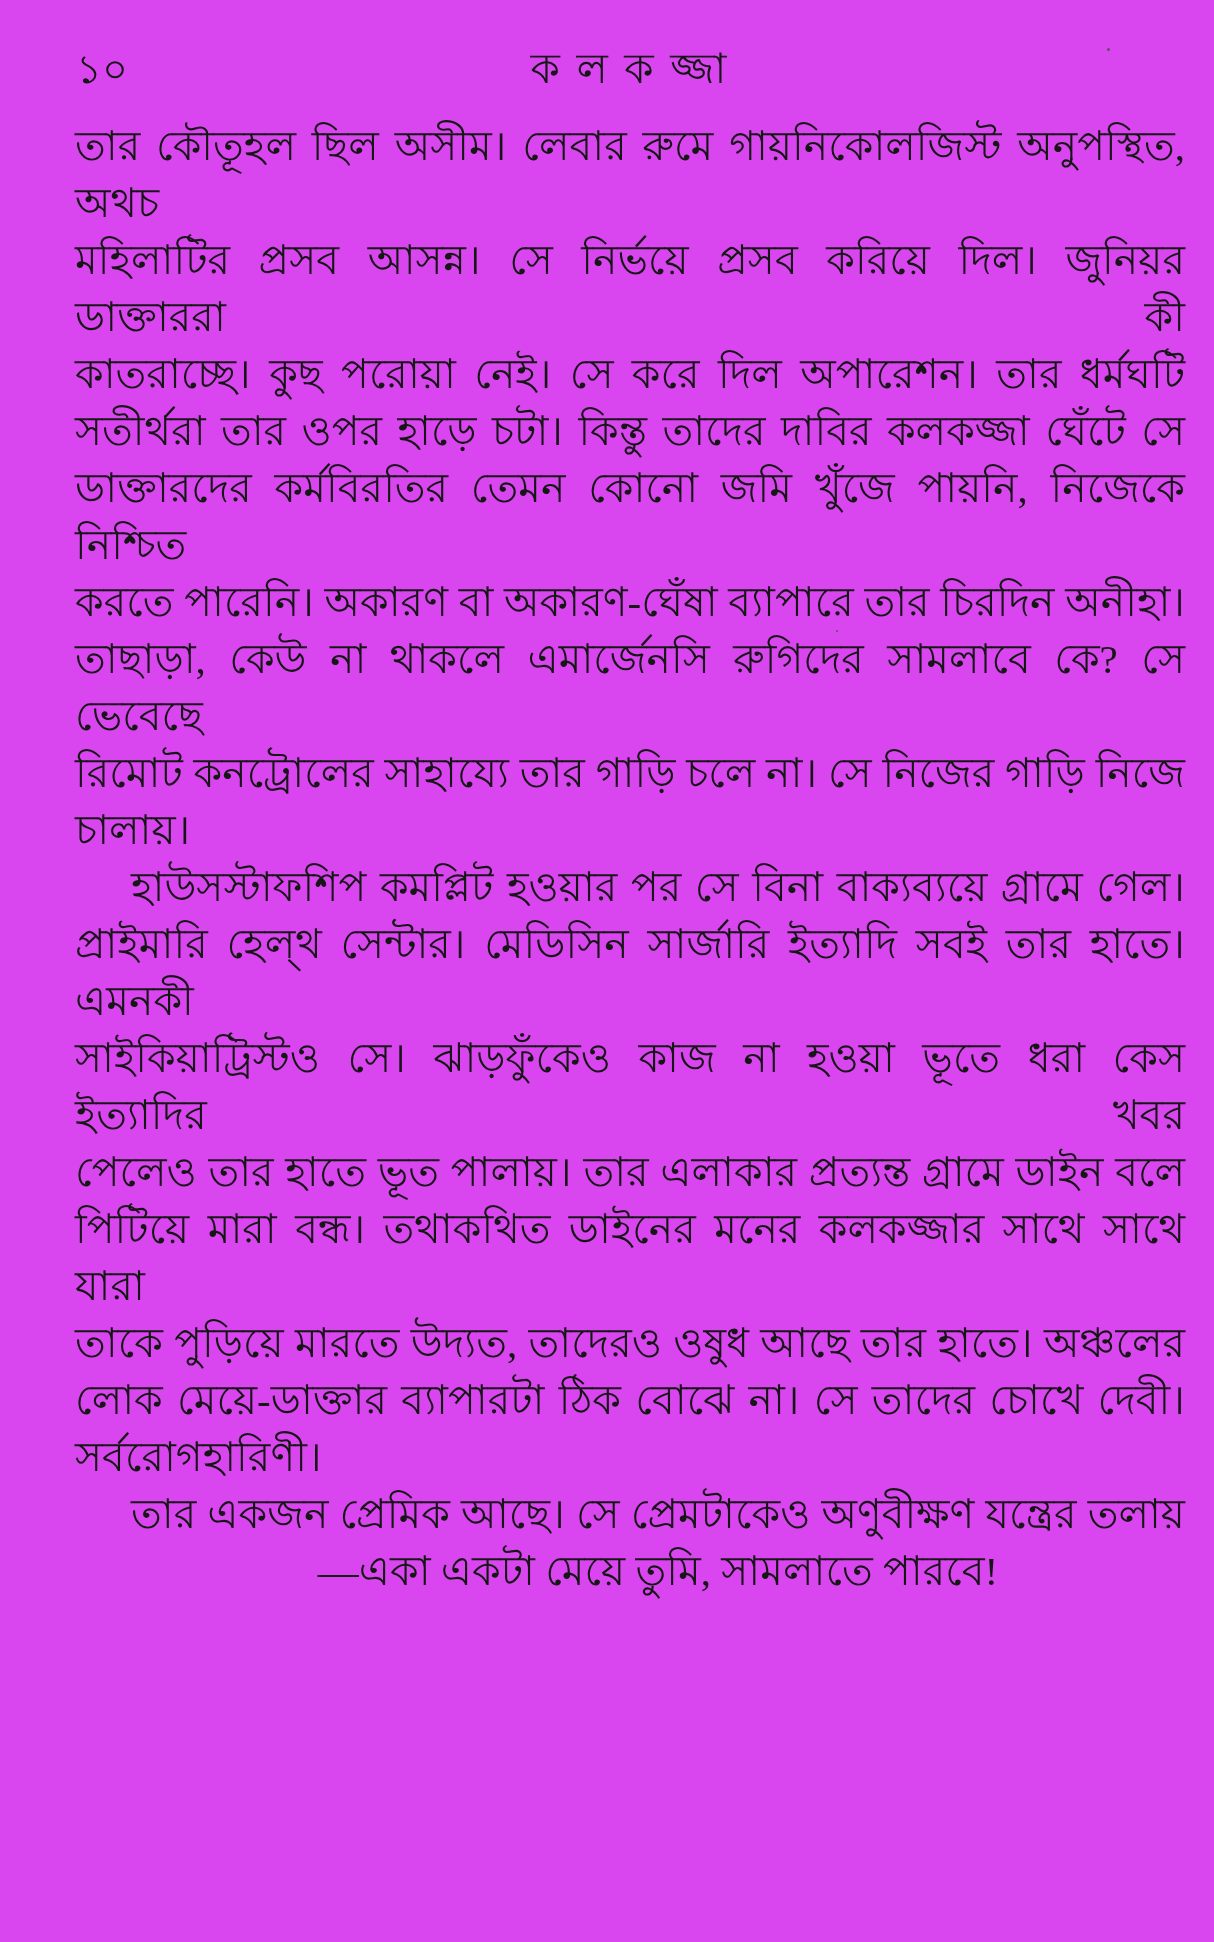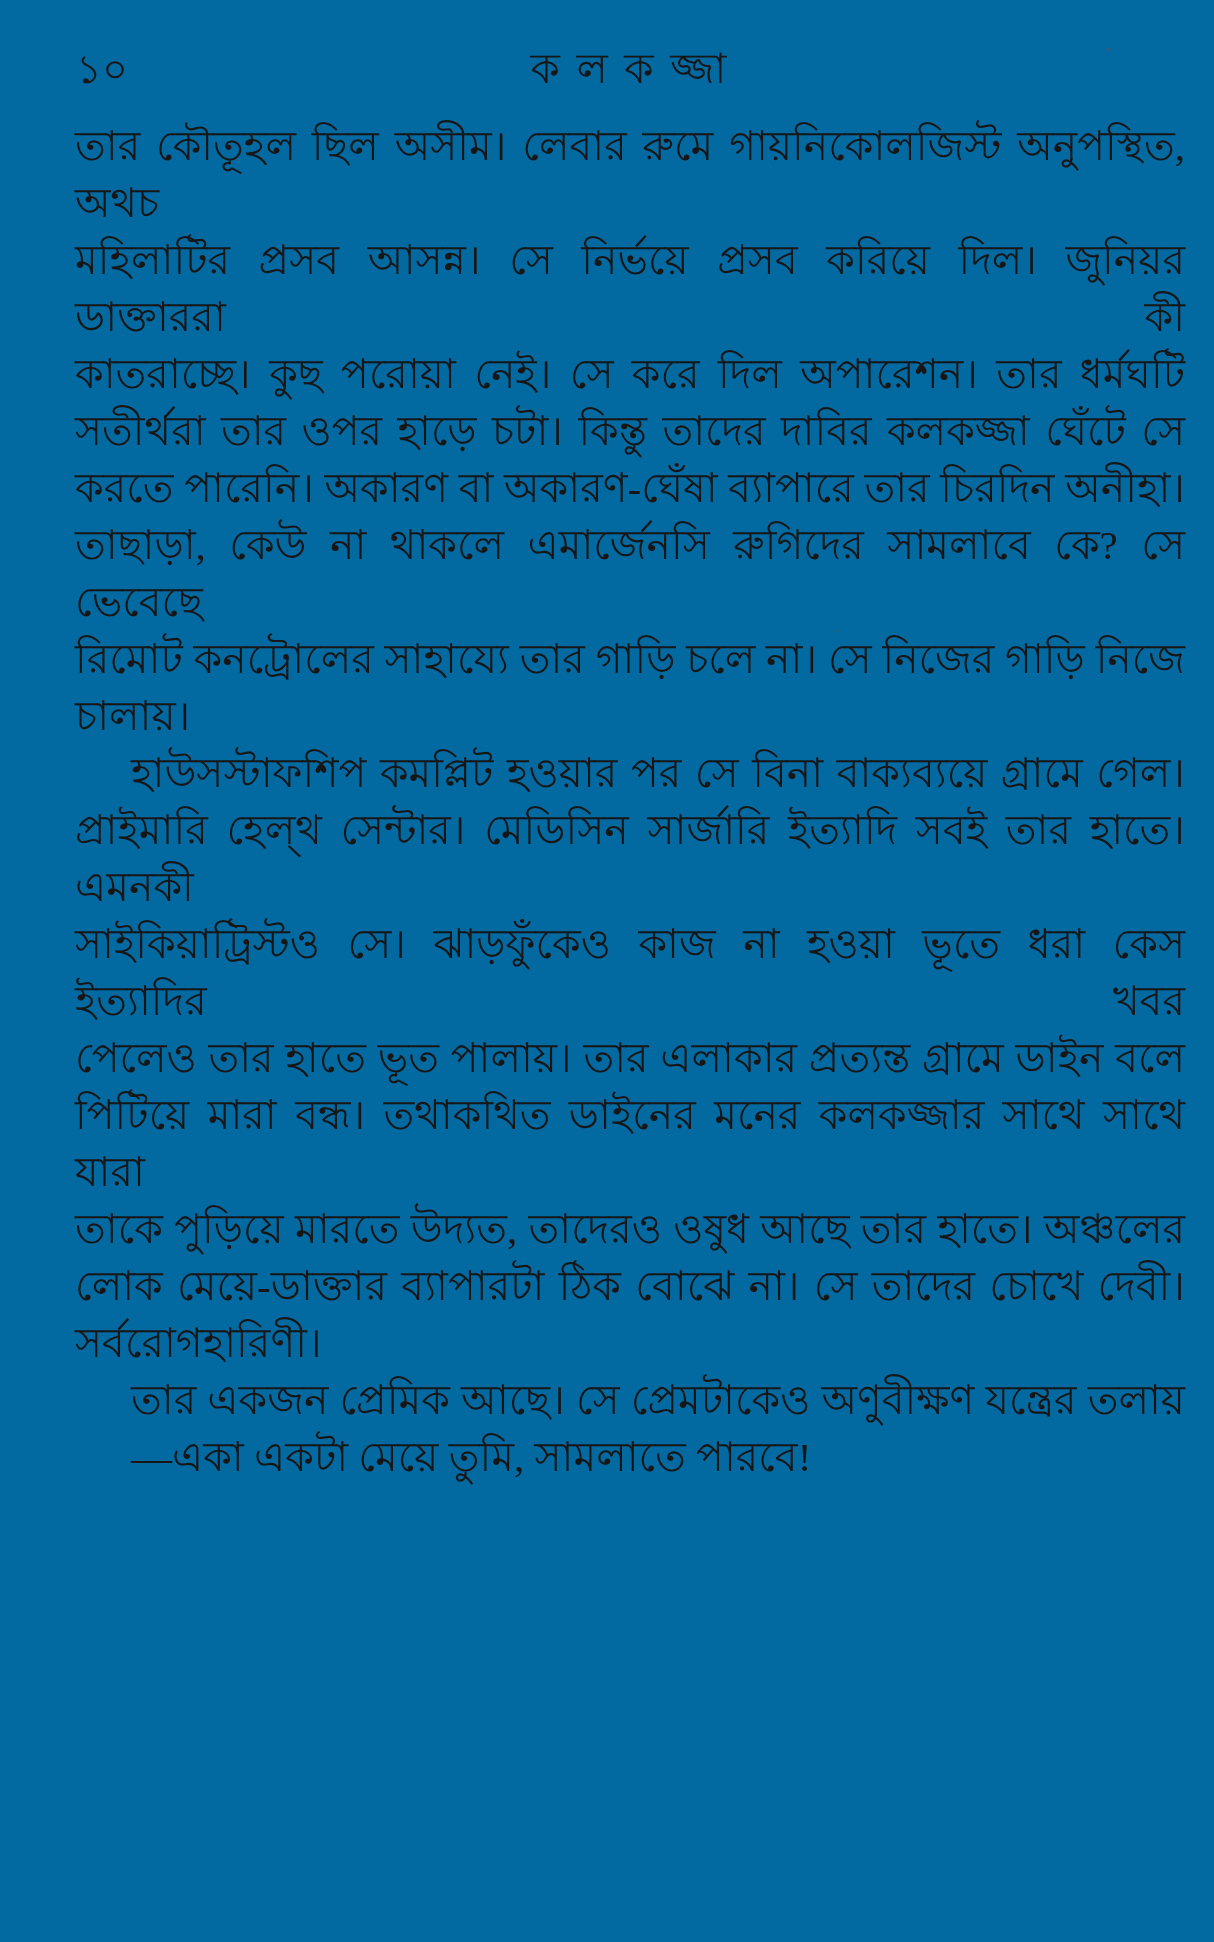--- a/index.html
+++ b/index.html
@@ -1,20 +1,20 @@
 <!DOCTYPE html>
 <html lang="bn"><head>
 <meta charset="utf-8">
 <style>
   html,body{margin:0;padding:0;background:#e8e8e6;}
   .page{
     position:relative;
     width:1214px;height:1942px;
     margin:0 auto;
-    background:#0369a1;
+    background:#d946ef;
     color:#161616;
     font-family:"Liberation Serif","DejaVu Serif",serif;
     overflow:hidden;
   }
   .pagenum{
     position:absolute;left:76px;top:46px;
     font-size:40px;line-height:48px;
   }
   .booktitle{
     position:absolute;left:75px;top:44px;width:1110px;
@@ -23,36 +23,37 @@
     letter-spacing:3px;
     white-space:nowrap;
   }
   .bodytext{
     position:absolute;left:75px;top:118px;width:1110px;
     font-size:41px;
     line-height:57px;
   }
   .line{min-height:57px;white-space:normal;}
   .line.j{text-align:justify;text-align-last:justify;}
-  .line.in{text-indent:56px;}
+  .line.in{text-indent:56px;text-align:center;}
   .speck{position:absolute;background:#555;border-radius:50%;}
   .speck.s1{left:1107px;top:48px;width:3px;height:3px;}
   .speck.s3{left:836px;top:630px;width:2px;height:2px;}
 </style>
 </head>
 <body>
 
 <div class="page">
   <div class="pagenum">১০</div>
   <div class="booktitle">ক ল ক জ্জা</div>
   <div class="bodytext">
       <div class="line j">তার কৌতূহল ছিল অসীম। লেবার রুমে গায়নিকোলজিস্ট অনুপস্থিত, অথচ</div>
       <div class="line j">মহিলাটির প্রসব আসন্ন। সে নির্ভয়ে প্রসব করিয়ে দিল। জুনিয়র ডাক্তাররা কী</div>
       <div class="line j">কাতরাচ্ছে। কুছ পরোয়া নেই। সে করে দিল অপারেশন। তার ধর্মঘটি</div>
       <div class="line j">সতীর্থরা তার ওপর হাড়ে চটা। কিন্তু তাদের দাবির কলকজ্জা ঘেঁটে সে</div>
+      <div class="line j">ডাক্তারদের কর্মবিরতির তেমন কোনো জমি খুঁজে পায়নি, নিজেকে নিশ্চিত</div>
       <div class="line j">করতে পারেনি। অকারণ বা অকারণ-ঘেঁষা ব্যাপারে তার চিরদিন অনীহা।</div>
       <div class="line j">তাছাড়া, কেউ না থাকলে এমার্জেনসি রুগিদের সামলাবে কে? সে ভেবেছে</div>
       <div class="line j">রিমোট কনট্রোলের সাহায্যে তার গাড়ি চলে না। সে নিজের গাড়ি নিজে</div>
       <div class="line">চালায়।</div>
       <div class="line j in">হাউসস্টাফশিপ কমপ্লিট হওয়ার পর সে বিনা বাক্যব্যয়ে গ্রামে গেল।</div>
       <div class="line j">প্রাইমারি হেল্থ সেন্টার। মেডিসিন সার্জারি ইত্যাদি সবই তার হাতে। এমনকী</div>
       <div class="line j">সাইকিয়াট্রিস্টও সে। ঝাড়ফুঁকেও কাজ না হওয়া ভূতে ধরা কেস ইত্যাদির খবর</div>
       <div class="line j">পেলেও তার হাতে ভূত পালায়। তার এলাকার প্রত্যন্ত গ্রামে ডাইন বলে</div>
       <div class="line j">পিটিয়ে মারা বন্ধ। তথাকথিত ডাইনের মনের কলকজ্জার সাথে সাথে যারা</div>
       <div class="line j">তাকে পুড়িয়ে মারতে উদ্যত, তাদেরও ওষুধ আছে তার হাতে। অঞ্চলের</div>

